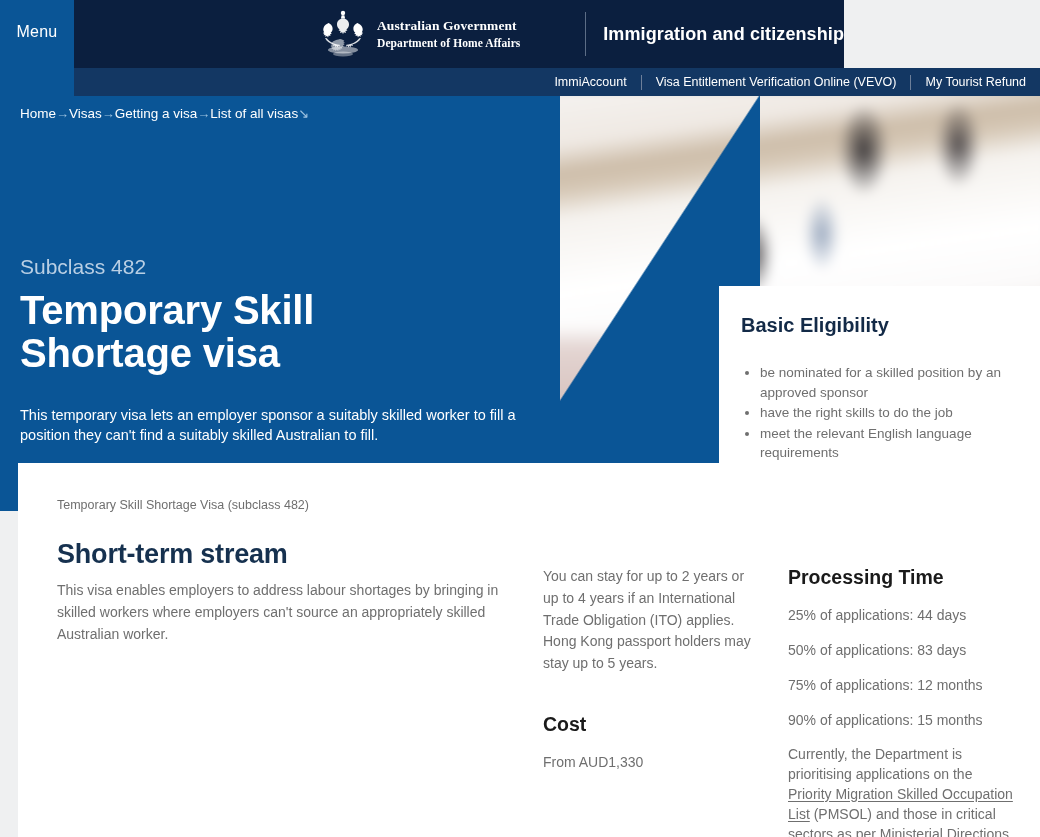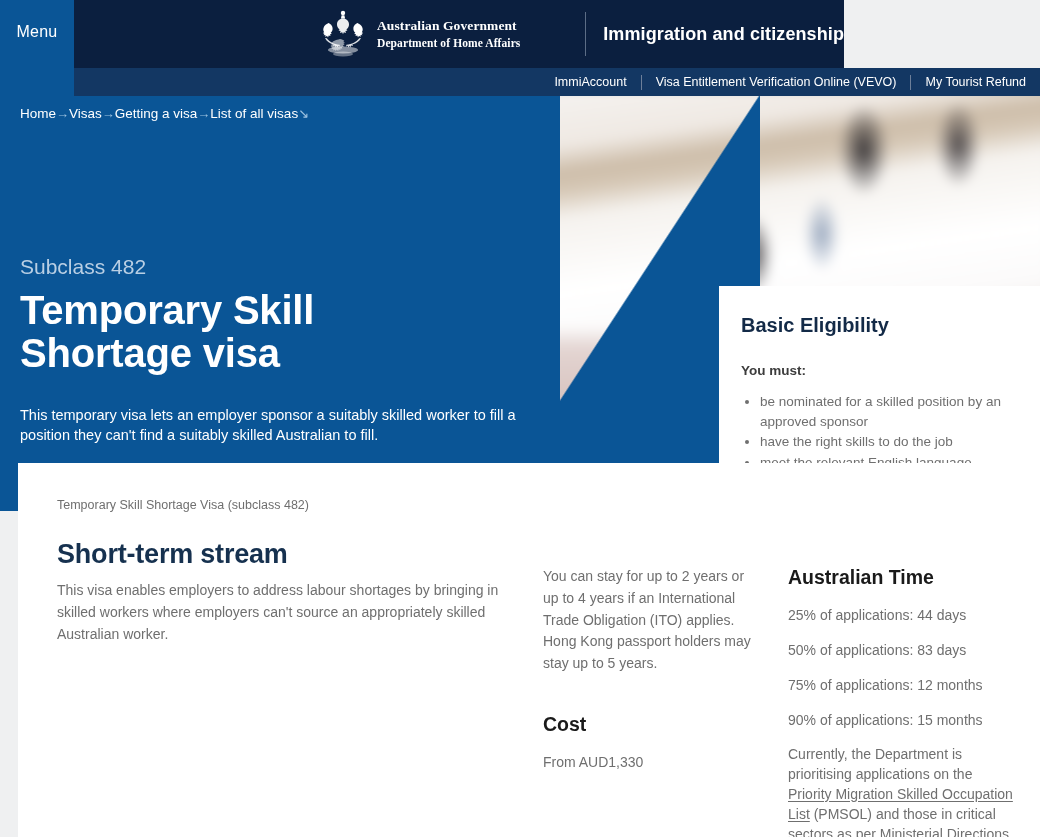--- a/index.html
+++ b/index.html
@@ -233,21 +233,20 @@
     </div>
 
     <div class="hero-text">
       <div class="subclass">Subclass 482</div>
       <h1 class="hero-h1">Temporary Skill Shortage visa</h1>
       <p class="hero-p">This temporary visa lets an employer sponsor a suitably skilled worker to fill a position they can't find a suitably skilled Australian to fill.</p>
     </div>
 
     <div class="elig-card">
       <h2 class="elig-title">Basic Eligibility</h2>
-      <div class="elig-sub">You must:</div>
       <ul class="elig-list">
         <li>be nominated for a skilled position by an approved sponsor</li>
         <li>have the right skills to do the job</li>
         <li>meet the relevant English language requirements</li>
       </ul>
     </div>
   </div>
 
   <div class="left-blue-foot"></div>
 
@@ -256,21 +255,21 @@
     <h2 class="h2">Short-term stream</h2>
     <p class="intro">This visa enables employers to address labour shortages by bringing in skilled workers where employers can't source an appropriately skilled Australian worker.</p>
 
     <div class="col-stay">
       <p class="col-p">You can stay for up to 2 years or up to 4 years if an International Trade Obligation (ITO) applies. Hong Kong passport holders may stay up to 5 years.</p>
       <h3 class="col-h second">Cost</h3>
       <p class="col-p">From AUD1,330</p>
     </div>
 
     <div class="col-proc">
-      <h3 class="col-h">Australian Time</h3>
+      <h3 class="col-h">Processing Time</h3>
       <div class="proc-line">25% of applications: 44 days</div>
       <div class="proc-line">50% of applications: 83 days</div>
       <div class="proc-line">75% of applications: 12 months</div>
       <div class="proc-line">90% of applications: 15 months</div>
       <p class="proc-note"><span>Currently, the Department is prioritising applications on the </span><a class="inline-link">Priority Migration Skilled Occupation List</a><span> (PMSOL) and those in critical sectors as per Ministerial Directions.</span></p>
     </div>
   </div>
 
 </div>
 

